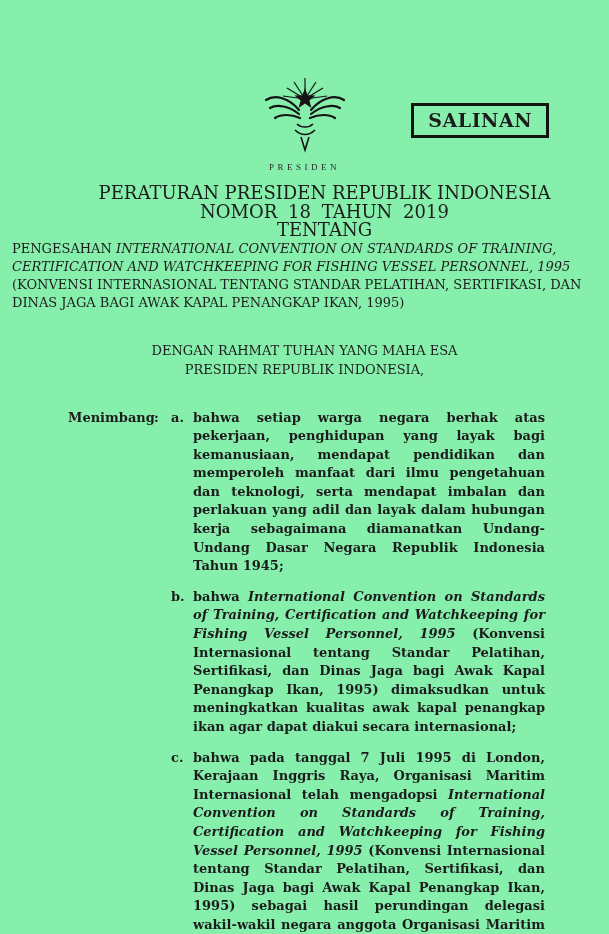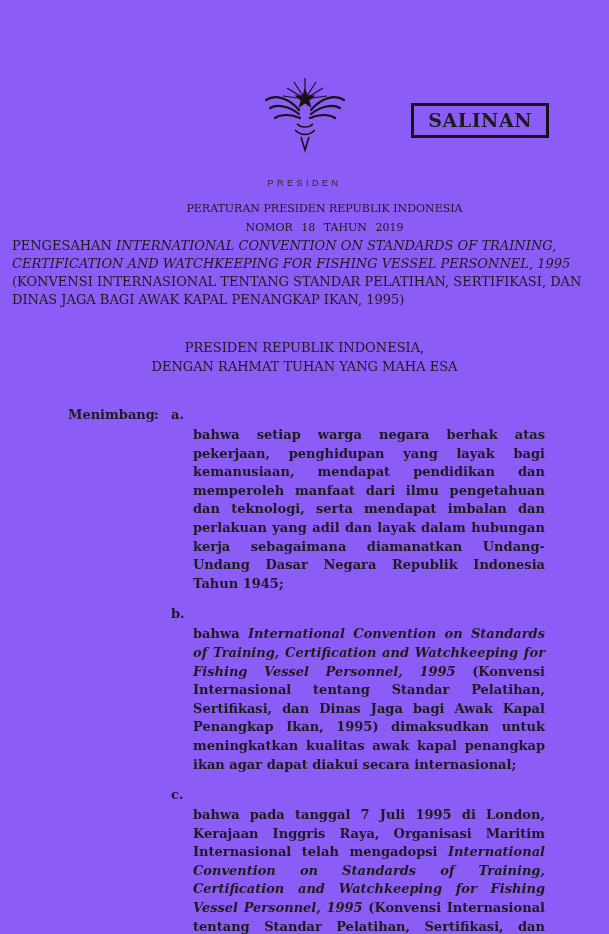--- a/index.html
+++ b/index.html
@@ -7,45 +7,45 @@
   body {
     width: 609px; height: 934px;
     background: #ffffff;
     font-family: "DejaVu Serif", serif;
     color: #1c1c1c;
     overflow: hidden;
   }
   .page {
     position: relative;
     width: 609px; height: 934px;
-    background: #8b5cf6;
+    background: #86efac;
   }
   .stamp {
     position: absolute;
     top: 103px; right: 60px;
     border: 3px solid #141414;
     padding: 3px 14px 4px;
     font-size: 19px;
     font-weight: bold;
     letter-spacing: 0.5px;
   }
   .emblem { padding-top: 74px; text-align: center; }
   .emblem svg { display: inline-block; }
   .letterhead {
     text-align: center;
-    margin-top: 20px;
-    font-family: Liberation Sans, sans-serif;
+    margin-top: 4px;
+    font-family: Liberation Serif, serif;
     color: #2a2a2a;
   }
   .lh1 { font-size: 9px; letter-spacing: 3.5px; }
   .lh2 { font-size: 9px; letter-spacing: 1.6px; margin-top: 2px; }
   .title-block {
     text-align: center;
     margin-top: 12px;
-    font-size: 11px;
+    font-size: 18px;
     line-height: 18.5px;
     padding-left: 40px;
   }
   .nomor { word-spacing: 5px; }
   .subject {
     text-align: left;
     margin: 0 12px;
     font-size: 13px;
     line-height: 18px;
   }
@@ -61,21 +61,21 @@
     font-size: 13px;
     line-height: 18.6px;
     font-weight: bold;
   }
   .c-label { width: 86px; flex-shrink: 0; }
   .c-colon { width: 17px; flex-shrink: 0; }
   .c-items { flex: 1; }
   .item { display: flex; margin-bottom: 12px; }
   .item:last-child { margin-bottom: 0; }
   .i-letter { width: 22px; flex-shrink: 0; }
-  .i-text { flex: 1; text-align: justify; margin-top: 20px; }
+  .i-text { flex: 1; text-align: justify; }
   em { font-style: italic; }
 </style>
 </head>
 <body>
 
 <div class="page">
 
   <div class="stamp">
     <span>SALINAN</span>
   </div>
@@ -110,27 +110,28 @@
     </svg>
   </div>
 
   <div class="letterhead">
     <div class="lh1">PRESIDEN</div>
   </div>
 
   <div class="title-block">
     <div>PERATURAN PRESIDEN REPUBLIK INDONESIA</div>
     <div class="nomor">NOMOR 18 TAHUN 2019</div>
+    <div>TENTANG</div>
   </div>
 
   <div class="subject"><span>PENGESAHAN </span><em>INTERNATIONAL CONVENTION ON STANDARDS OF TRAINING, CERTIFICATION AND WATCHKEEPING FOR FISHING VESSEL PERSONNEL, 1995</em><span> (KONVENSI INTERNASIONAL TENTANG STANDAR PELATIHAN, SERTIFIKASI, DAN DINAS JAGA BAGI AWAK KAPAL PENANGKAP IKAN, 1995)</span></div>
 
   <div class="invocation">
+    <div>DENGAN RAHMAT TUHAN YANG MAHA ESA</div>
     <div>PRESIDEN REPUBLIK INDONESIA,</div>
-    <div>DENGAN RAHMAT TUHAN YANG MAHA ESA</div>
   </div>
 
   <div class="consider">
     <div class="c-label">Menimbang</div>
     <div class="c-colon">:</div>
     <div class="c-items">
 
       <div class="item">
         <div class="i-letter">a.</div>
         <div class="i-text"><span>bahwa setiap warga negara berhak atas pekerjaan, penghidupan yang layak bagi kemanusiaan, mendapat pendidikan dan memperoleh manfaat dari ilmu pengetahuan dan teknologi, serta mendapat imbalan dan perlakuan yang adil dan layak dalam hubungan kerja sebagaimana diamanatkan Undang-Undang Dasar Negara Republik Indonesia Tahun 1945;</span></div>

